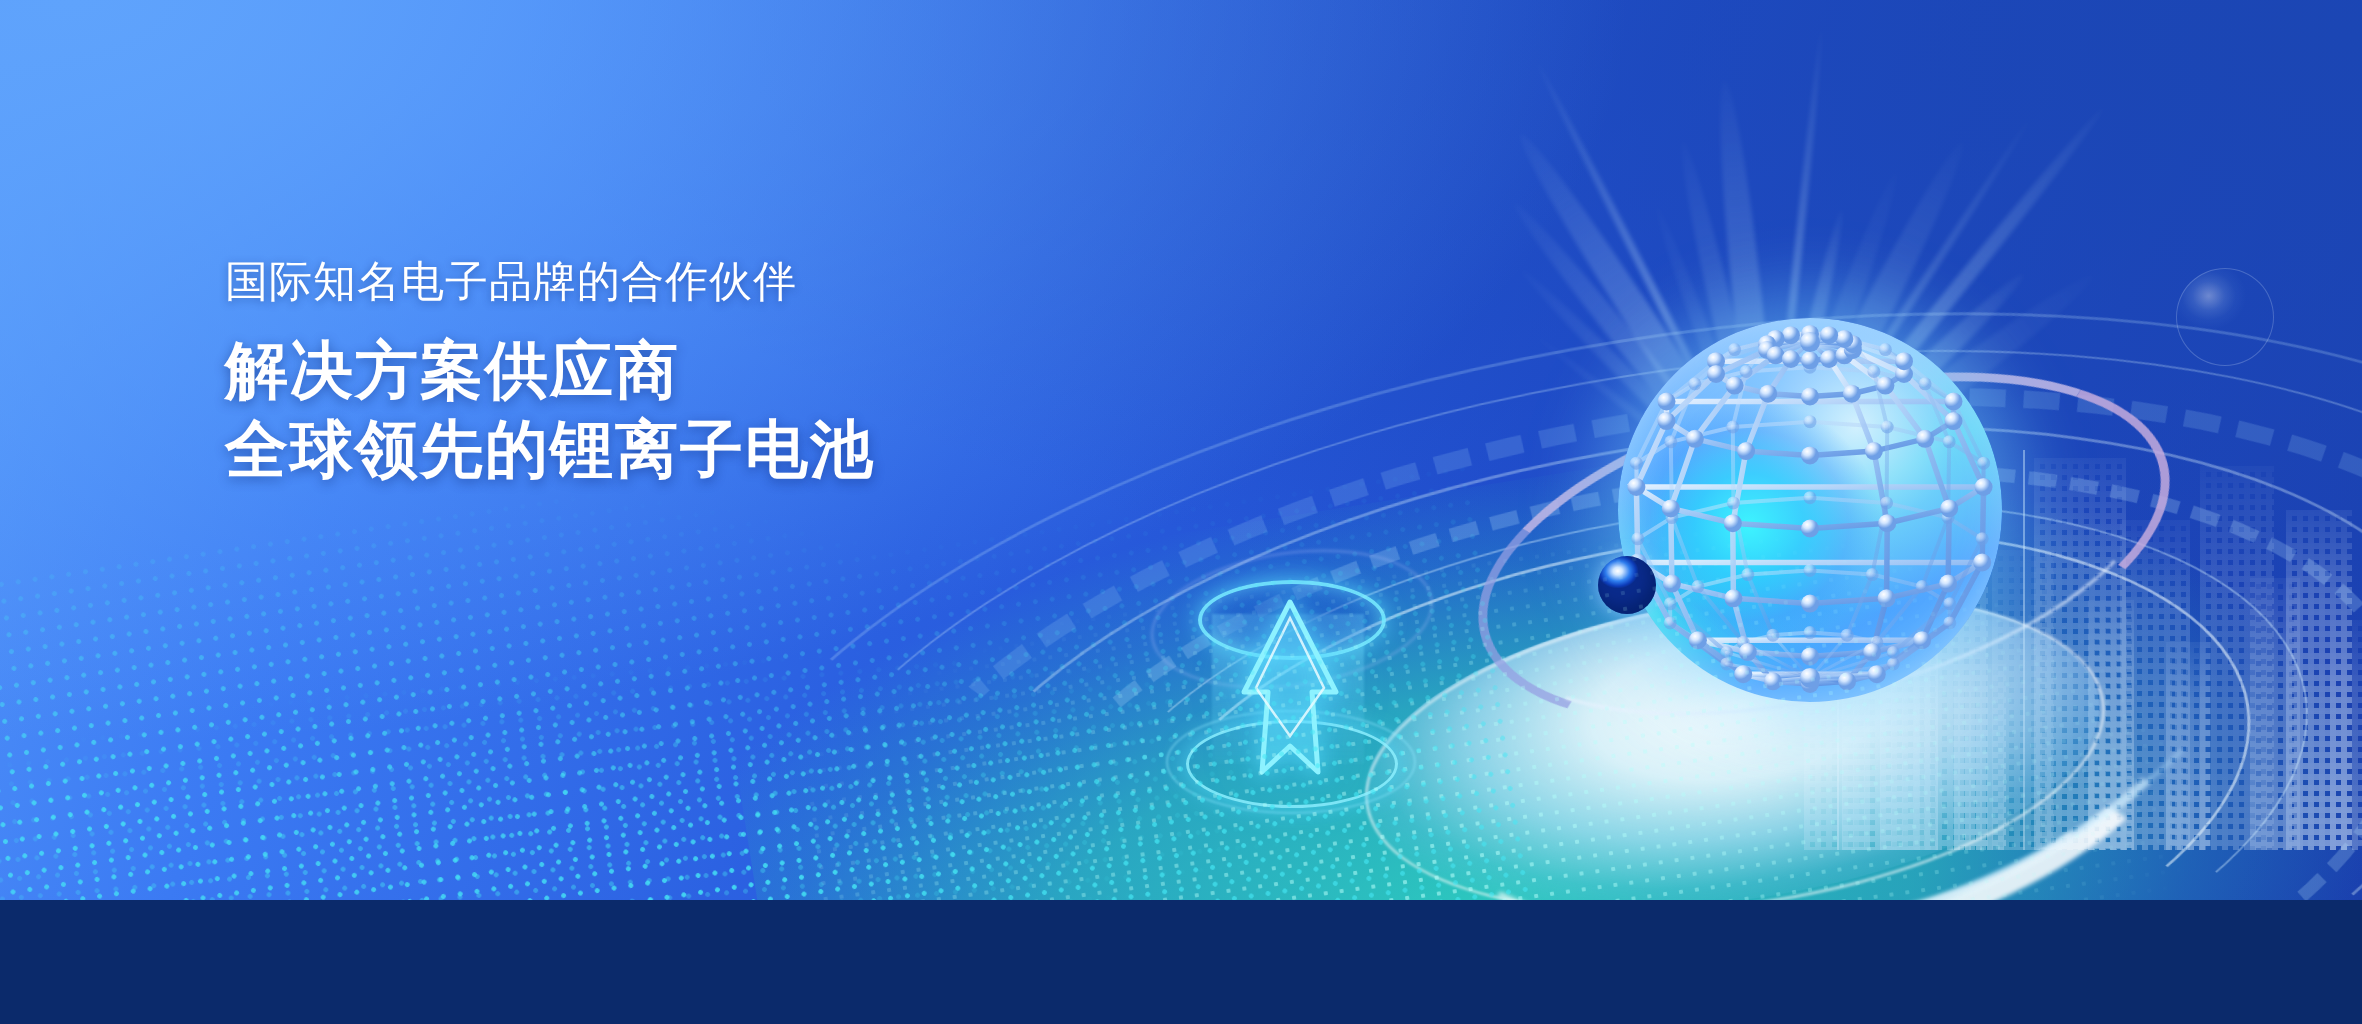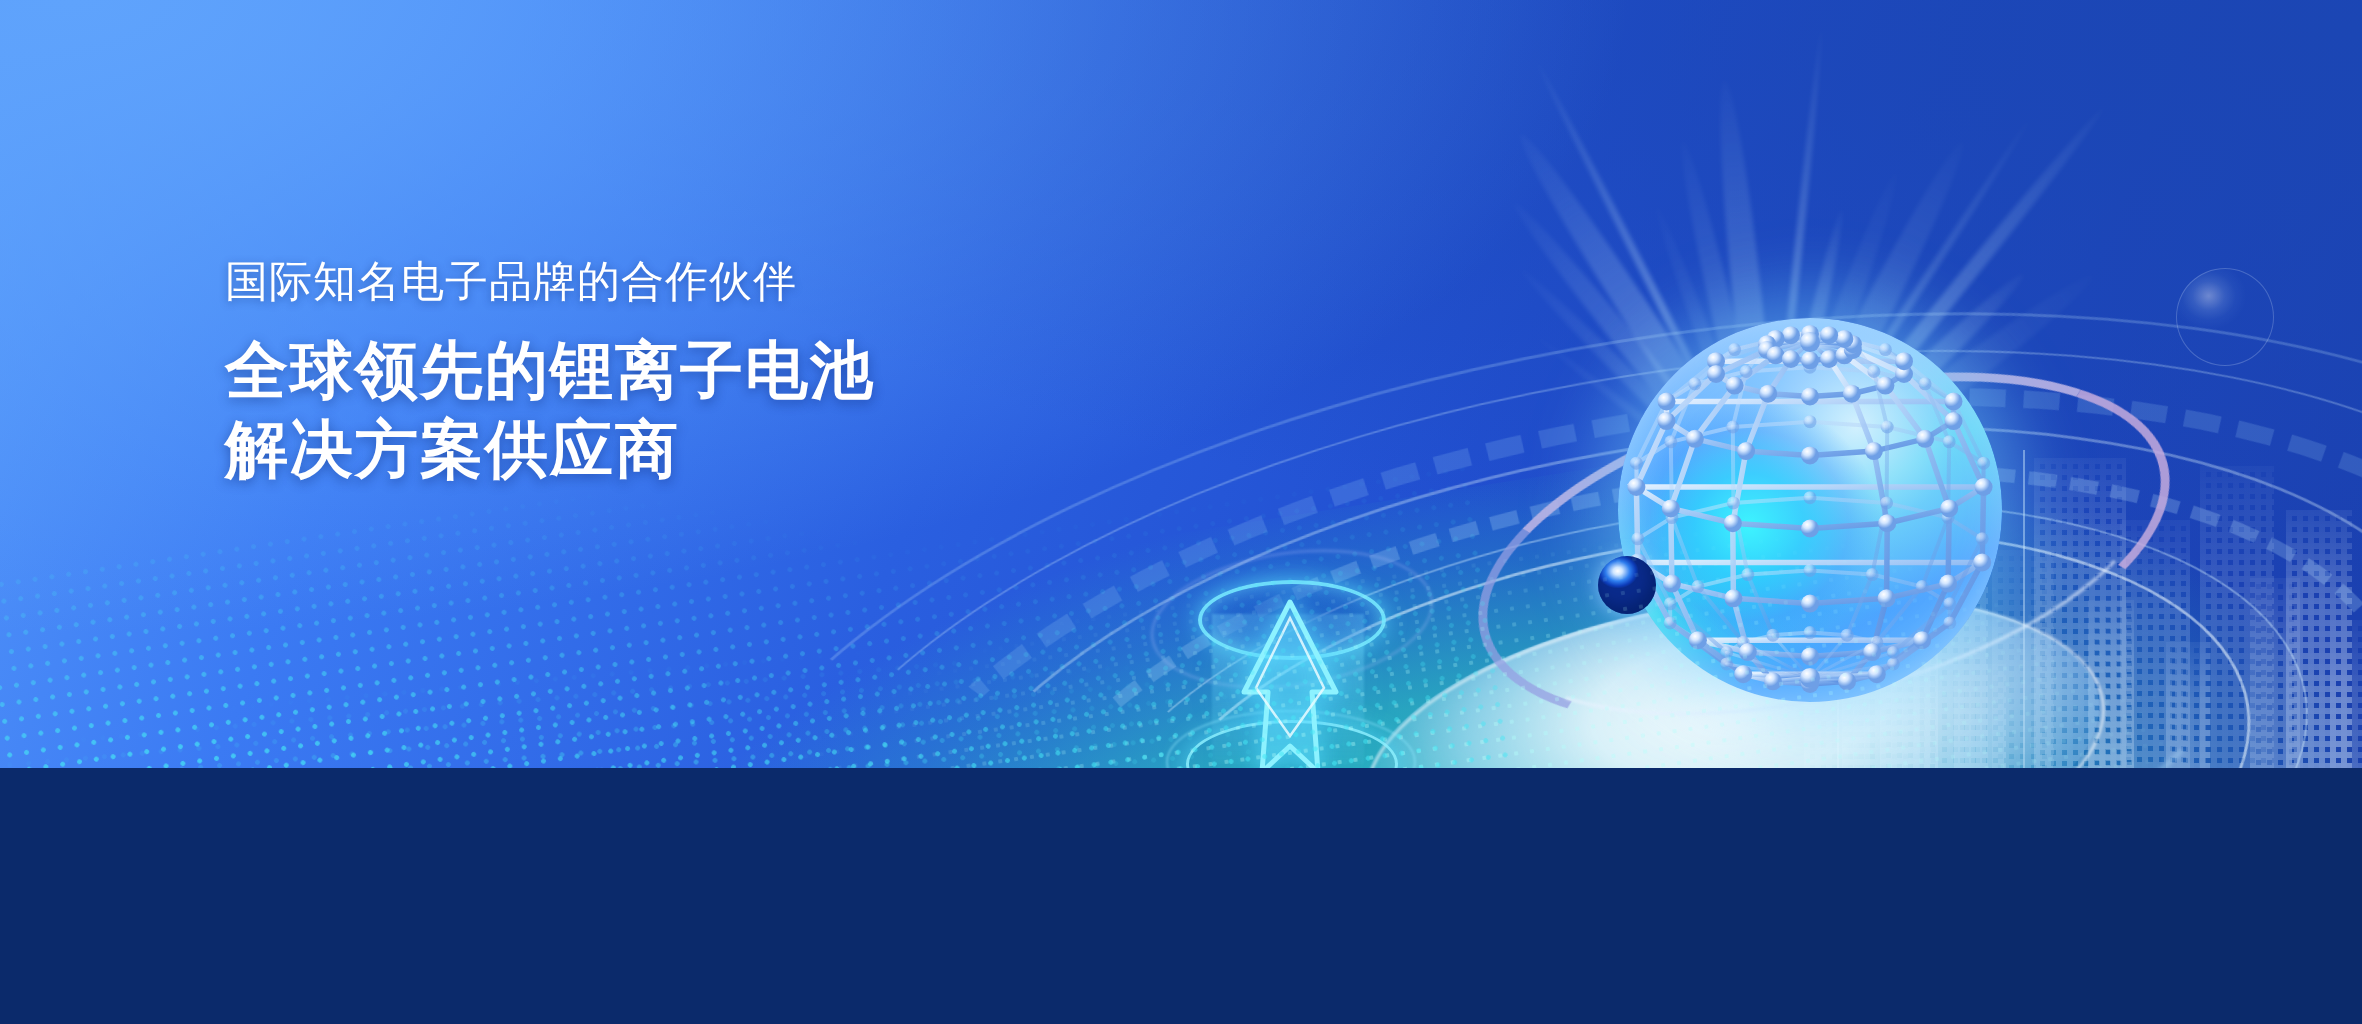--- a/index.html
+++ b/index.html
@@ -1,17 +1,17 @@
 <!DOCTYPE html>
 <html><head>
 <meta charset="utf-8">
 <style>
   html,body{margin:0;padding:0;background:#0b2a6b;}
   #banner{
-    position:relative;width:2362px;height:768px;overflow:hidden;
+    position:relative;width:2362px;height:900px;overflow:hidden;
     font-family:"Liberation Sans","DejaVu Sans",sans-serif;
     background:
       radial-gradient(120% 150% at 3% 0%, #5fa3fc 0%, rgba(95,163,252,0) 55%),
       radial-gradient(130% 120% at 100% 4%, #1b46b4 0%, rgba(27,70,180,0) 60%),
       linear-gradient(113deg,#569afb 0%,#3b7af3 20%,#2a5fe0 42%,#214fd0 62%,#1d46bd 82%,#1a3fae 100%);
   }
   .layer{position:absolute;inset:0;pointer-events:none;}
 
   
   .dotwave{
@@ -419,17 +419,17 @@
 
   <div class="tealdots"></div>
   <div class="dotwave"></div>
   <div class="dotwave b"></div>
 
   <div class="bubble" style="left:88px;top:928px;width:172px;height:172px;"></div>
   <div class="bubble" style="left:2176px;top:268px;width:96px;height:96px;opacity:.8;"></div>
 
   <div class="copy">
     <p class="subtitle">国际知名电子品牌的合作伙伴</p>
+    <h1 class="headline">解决方案供应商</h1>
     <h1 class="headline">全球领先的锂离子电池</h1>
-    <h1 class="headline">解决方案供应商</h1>
   </div>
 
 </div>
 
 </body></html>

